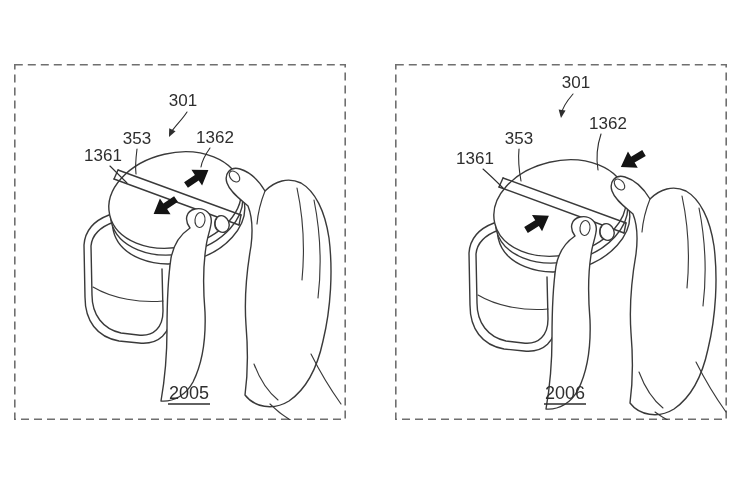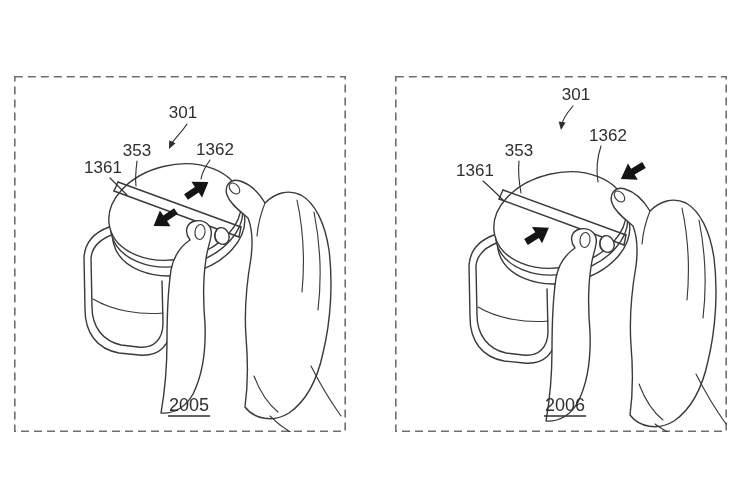--- a/index.html
+++ b/index.html
@@ -1,18 +1,18 @@
 <!DOCTYPE html>
 <html style="--line: #3a3a3a; --label: #2e2e2e; --arrow: #141414; --border: #6f6f6f;"><head>
 <meta charset="utf-8">
 <style>
   html,body{margin:0;padding:0;background:#fff;}
   .page{position:relative;width:741px;height:486px;background:#fff;overflow:hidden;
         font-family:"Liberation Sans",sans-serif;}
-  .patent-figure{position:absolute;top:76px;width:332px;height:356px;background:#fff;}
+  .patent-figure{position:absolute;top:64px;width:332px;height:356px;background:#fff;}
   #fig-2005{left:14px;}
   #fig-2006{left:395px;}
   svg{display:block;width:100%;height:100%;}
   .dashedrect{fill:none;stroke:var(--border,#6f6f6f);stroke-width:1.6;stroke-dasharray:8 5;}
   .stroke{fill:none;stroke:var(--line,#3a3a3a);stroke-width:1.4;stroke-linecap:round;stroke-linejoin:round;}
   .fillwhite{fill:#ffffff;stroke:var(--line,#3a3a3a);stroke-width:1.4;stroke-linejoin:round;}
   .thin{stroke-width:1.15;}
   .leader{fill:none;stroke:var(--label,#2e2e2e);stroke-width:1.1;stroke-linecap:round;}
   .arrow{fill:var(--arrow,#141414);stroke:none;}
   .ahead{fill:var(--label,#2e2e2e);stroke:none;}

